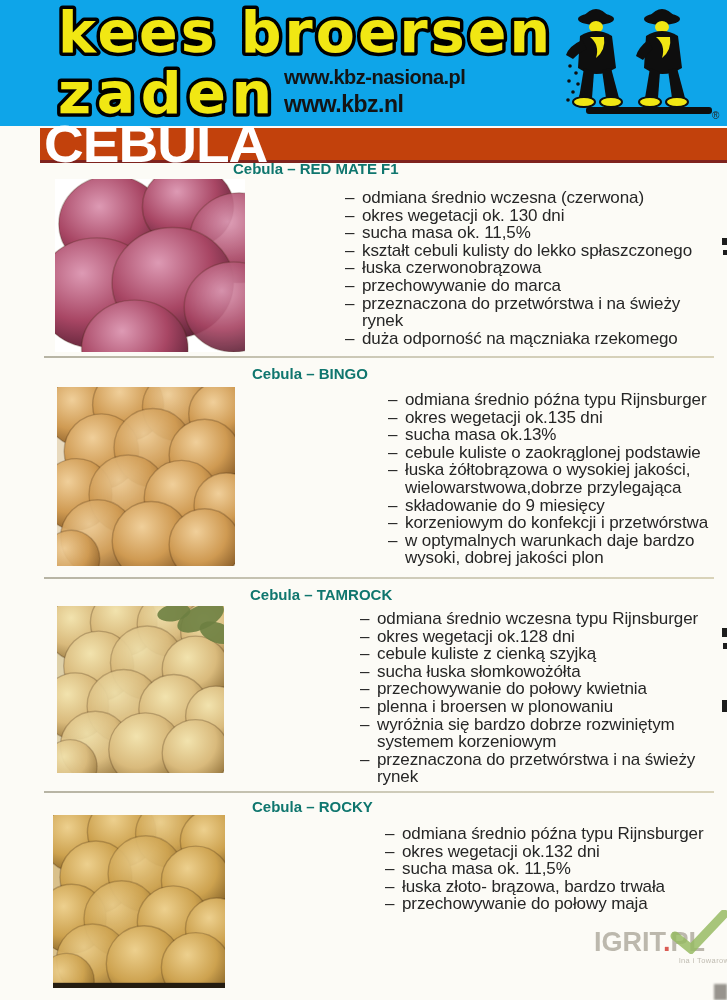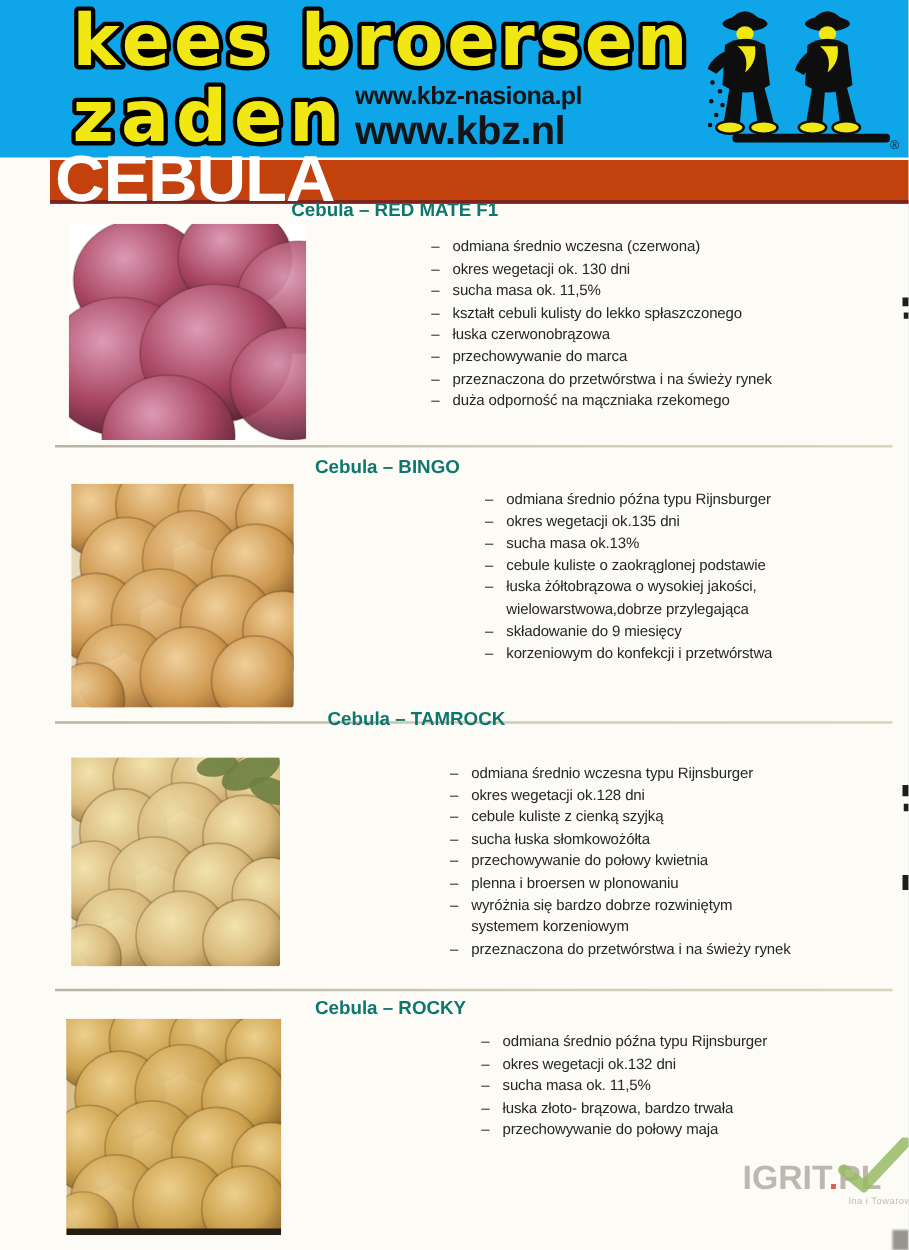--- a/index.html
+++ b/index.html
@@ -4,47 +4,47 @@
 <style>
   html,body{margin:0;padding:0;background:#e9e9e9;}
   .page{position:relative;width:727px;height:1000px;background:#fcfbf6;overflow:hidden;
         font-family:"Liberation Sans",sans-serif;}
 
   
   .header{position:absolute;left:0;top:0;width:727px;height:126px;background:#0ea5e9;}
   .brand{position:absolute;left:52px;top:2px;}
   .urls{position:absolute;left:284px;top:64px;font-weight:bold;color:#141414;}
   .url1{font-size:20px;line-height:27px;letter-spacing:-0.5px;}
-  .url2{font-size:32px;line-height:26px;letter-spacing:-0.5px;}
+  .url2{font-size:23px;line-height:26px;letter-spacing:-0.5px;}
   .logo{position:absolute;left:566px;top:6px;}
 
   
   .banner{position:absolute;left:40px;top:128px;width:687px;height:32px;background:#c2410c;
           border-bottom:3px solid #7f231e;}
   .banner-title{position:absolute;left:4px;top:-9px;font-size:52px;line-height:50px;font-weight:bold;
           color:#ffffff;letter-spacing:-1px;transform:scaleX(1.06);transform-origin:left top;white-space:nowrap;}
 
   
   .sec-title{position:absolute;margin:0;font-size:15px;font-weight:bold;color:#0f766e;white-space:nowrap;}
   .photo{position:absolute;margin:0;overflow:hidden;background:#fff;}
   .photo svg{width:100%;height:100%;display:block;}
-  .bullets{position:absolute;list-style:none;margin:0;padding:0;font-size:12px;line-height:17.6px;
+  .bullets{position:absolute;list-style:none;margin:0;padding:0;font-size:17px;line-height:17.6px;
            color:#262626;letter-spacing:-0.1px;}
   .bullets li{position:relative;padding-left:17px;white-space:pre-line;}
   .bullets li::before{content:"\2013";position:absolute;left:0;top:0;}
 
   .sec-1 .sec-title{left:233px;top:160px;}
   .sec-1 .photo{left:55px;top:179px;width:190px;height:173px;}
   .sec-1 .bullets{left:345px;top:189px;width:380px;}
 
   .sec-2 .sec-title{left:252px;top:365px;}
   .sec-2 .photo{left:57px;top:387px;width:178px;height:179px;}
   .sec-2 .bullets{left:388px;top:391px;width:337px;}
 
-  .sec-3 .sec-title{left:250px;top:567px;margin-left:12px;}
+  .sec-3 .sec-title{left:250px;top:586px;}
   .sec-3 .photo{left:57px;top:606px;width:167px;height:167px;}
   .sec-3 .bullets{left:360px;top:610px;width:364px;}
 
   .sec-4 .sec-title{left:252px;top:798px;}
   .sec-4 .photo{left:53px;top:815px;width:172px;height:173px;}
   .sec-4 .bullets{left:385px;top:825px;width:342px;}
 
   .divider{position:absolute;left:44px;width:670px;height:2px;
            background:linear-gradient(90deg,#b7b4a4,#cfccba 55%,#d9d3b9);}
   .d1{top:356px;} .d2{top:577px;} .d3{top:791px;}
@@ -194,20 +194,22 @@
       </figure>
       <ul class="bullets">
           <li>odmiana średnio późna typu Rijnsburger</li>
           <li>okres wegetacji ok.135 dni</li>
           <li>sucha masa ok.13%</li>
           <li>cebule kuliste o zaokrąglonej podstawie</li>
           <li>łuska żółtobrązowa o wysokiej jakości,
 wielowarstwowa,dobrze przylegająca</li>
           <li>składowanie do 9 miesięcy</li>
           <li>korzeniowym do konfekcji i przetwórstwa</li>
+          <li>w optymalnych warunkach daje bardzo
+wysoki, dobrej jakości plon</li>
         </ul>
     </section>
 
     <section class="section sec-3">
       <h2 class="sec-title">Cebula – TAMROCK</h2>
       <figure class="photo">
         <svg viewBox="0 0 100 100" preserveAspectRatio="none" style="background: rgb(222, 208, 168);">
             <defs>
               <radialGradient id="g2" cx="38%" cy="32%" r="78%">
                 <stop offset="0%" stop-color="#f2e3ae"></stop>

